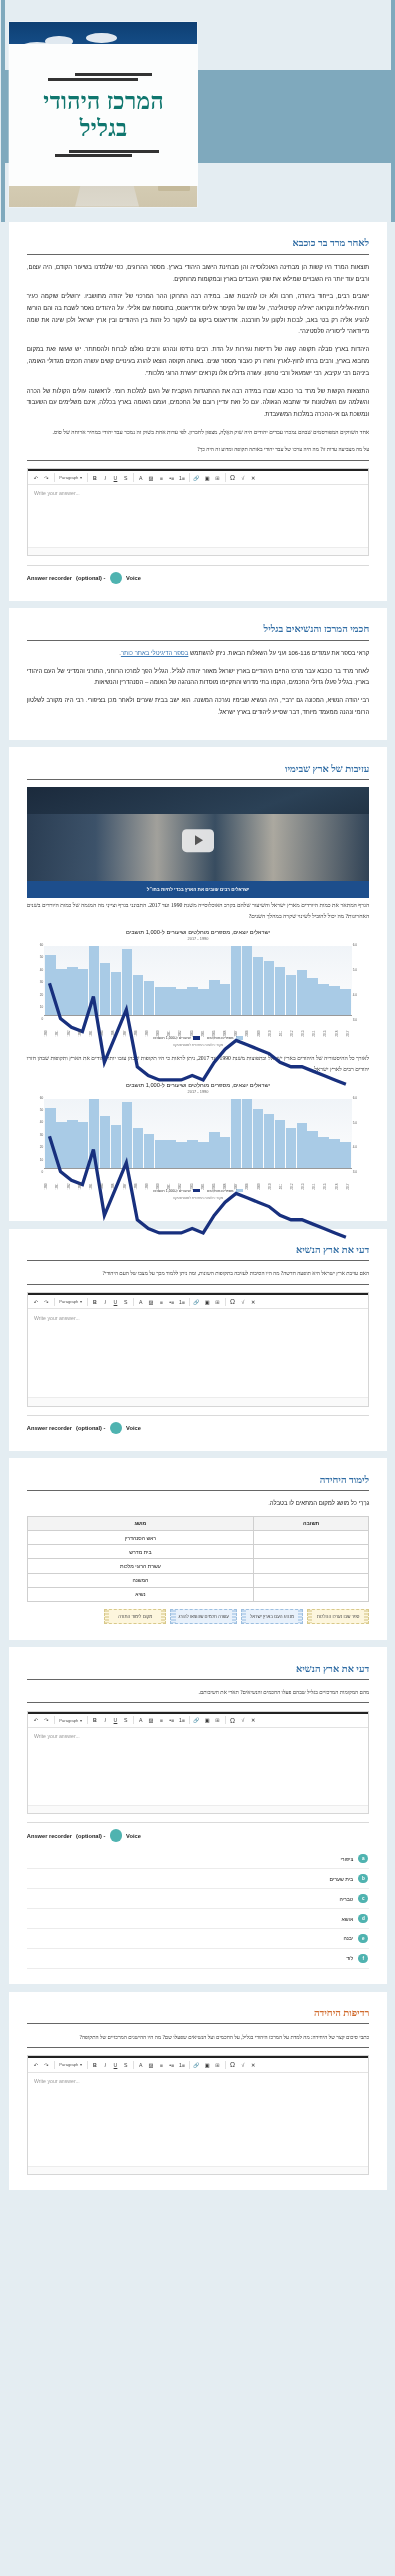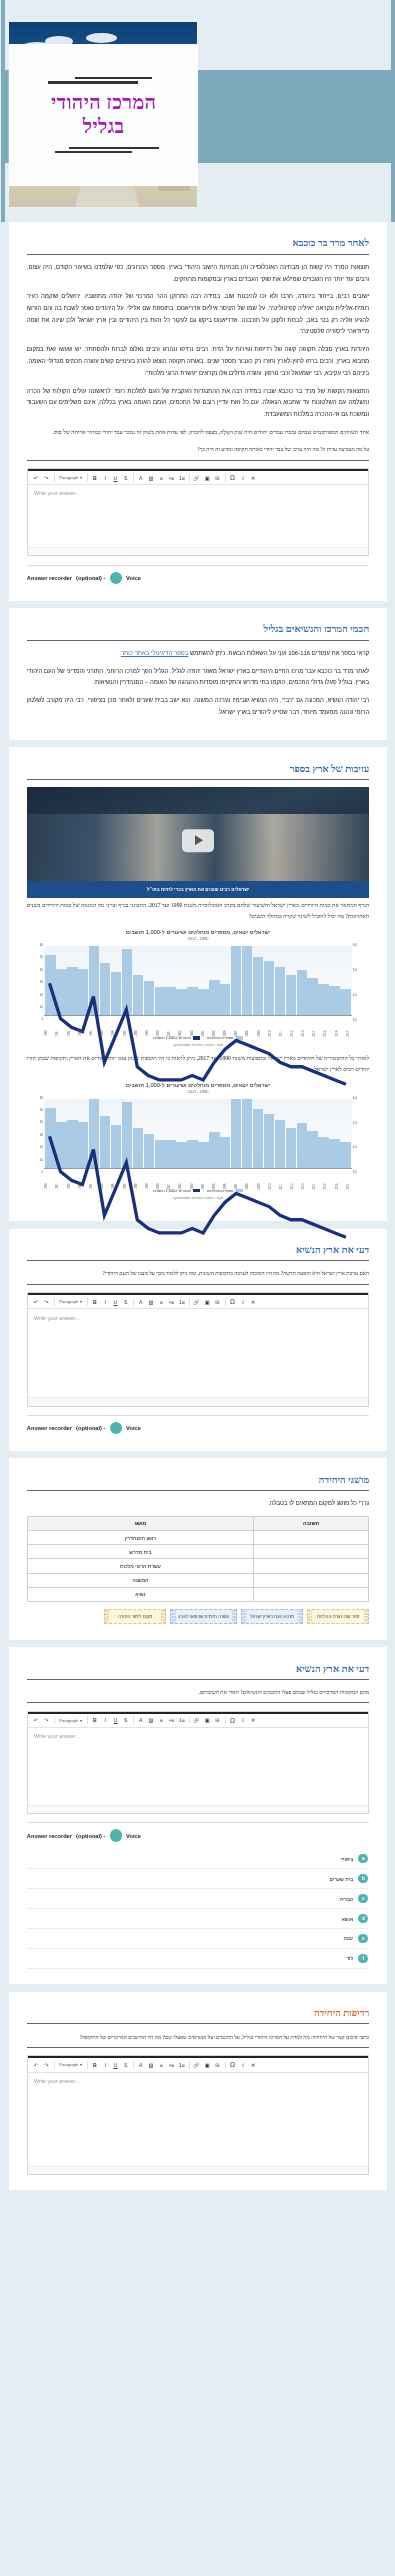--- a/index.html
+++ b/index.html
@@ -32,22 +32,22 @@
   }
   .hero-card {
     position:absolute; right:198px; left:9.3px; top:44px; height:142px;
     background:#fcfdfd; display:flex; flex-direction:column;
     align-items:center; justify-content:center;
   }
   .hero-rule-top { width:77px; height:2.1px; background:#333; margin:0 0 2.1px 20.6px; }
   .hero-rule-bot { width:90px; height:3.1px; background:#333; margin:0 20.6px 7.2px 0; }
   .hero-title {
     font-family:"Liberation Serif","DejaVu Serif",serif;
-    font-weight:700; font-size:20px; line-height:1.18;
-    text-align:center; color:#a21caf; letter-spacing:0.3px;
+    font-weight:700; font-size:23px; line-height:1.18;
+    text-align:center; color:#0f766e; letter-spacing:0.3px;
   }
   .hero-rule-b1 { width:90px; height:2.6px; background:#333; margin:8.2px 0 1.5px 20.6px; }
   .hero-rule-b2 { width:77px; height:2.1px; background:#333; margin:0 20.6px 0 0; }
   .hero-photo {
     position:absolute; left:9.3px; top:21.6px; width:188px; height:185px;
     background:
       linear-gradient(#0e3f73 0%, #1c5d9e 28%, #cfc3a4 45%, #c9bc9a 100%);
     box-shadow:0 0 0 0.5px rgba(255,255,255,.6);
     overflow:hidden;
   }
@@ -349,21 +349,21 @@
     <p class="body">
       <span>קראי בספר את עמודים 106-116 וענִי על השאלות הבאות. ניתן להשתמש </span><a class="link" href="#">בספר הדיגיטלי באתר כותר</a><span>.</span>
     </p>
     <p class="body">לאחר מרד בר כוכבא עבר מרכז החיים היהודיים בארץ ישראל מאזור יהודה לגליל. הגליל הפך למרכז הרוחני, התורני והמדיני של העם היהודי בארץ. בגליל פעלו גדולי החכמים, הוקמו בתי מדרש והתקיימו מוסדות ההנהגה של האומה – הסנהדרין והנשיאות.</p>
     <p class="body">רבי יהודה הנשיא, המכונה גם "רבי", היה הנשיא שבימיו נערכה המשנה. הוא ישב בבית שערים ולאחר מכן בציפורי. רבי היה מקורב לשלטון הרומי ונהנה ממעמד מיוחד, דבר שסייע ליהודים בארץ ישראל.</p>
   </div>
 
   <div class="gap"></div>
 
   <div class="card">
-    <h2 class="section-title">עזיבות של ארץ בספר</h2>
+    <h2 class="section-title">עזיבות של ארץ שבימיו</h2>
     <hr class="sep">
 
     <div class="video">
       <div class="vid-people"></div>
       <div class="play-btn">
         <div class="play-tri"></div>
       </div>
       <div class="vid-caption">ישראלים רבים עוזבים את הארץ בכדי לחיות בחו״ל</div>
     </div>
 
@@ -614,21 +614,21 @@
       <span class="rec-label">Answer recorder</span>
       <span class="rec-label opt">(optional) -</span>
       <span class="rec-circle"></span>
       <span class="rec-voice">Voice</span>
     </div>
   </div>
 
   <div class="gap"></div>
 
   <div class="card">
-    <h2 class="section-title">מושגי היחידה</h2>
+    <h2 class="section-title">לימוד היחידה</h2>
     <hr class="sep">
     <p class="body">גרְרִי כל מושג למקום המתאים לו בטבלה.</p>
 
     <table class="terms-table">
       <thead>
         <tr>
           <th>תשובה</th>
           <th>מושג</th>
         </tr>
       </thead>

